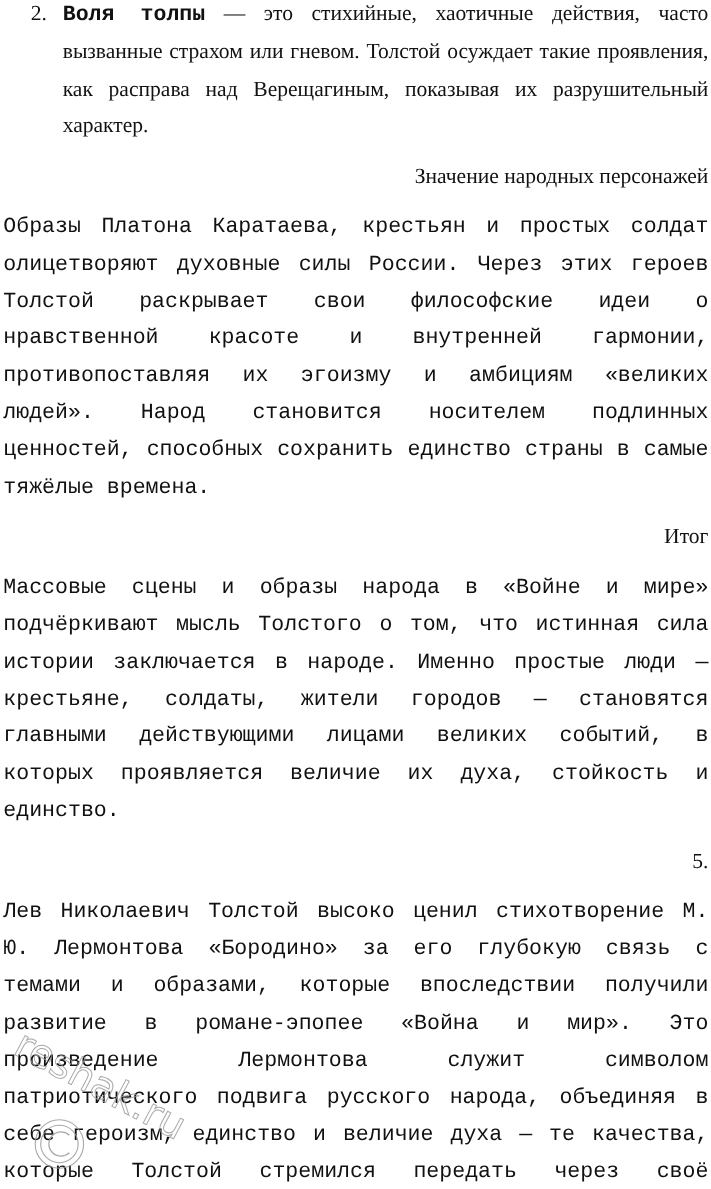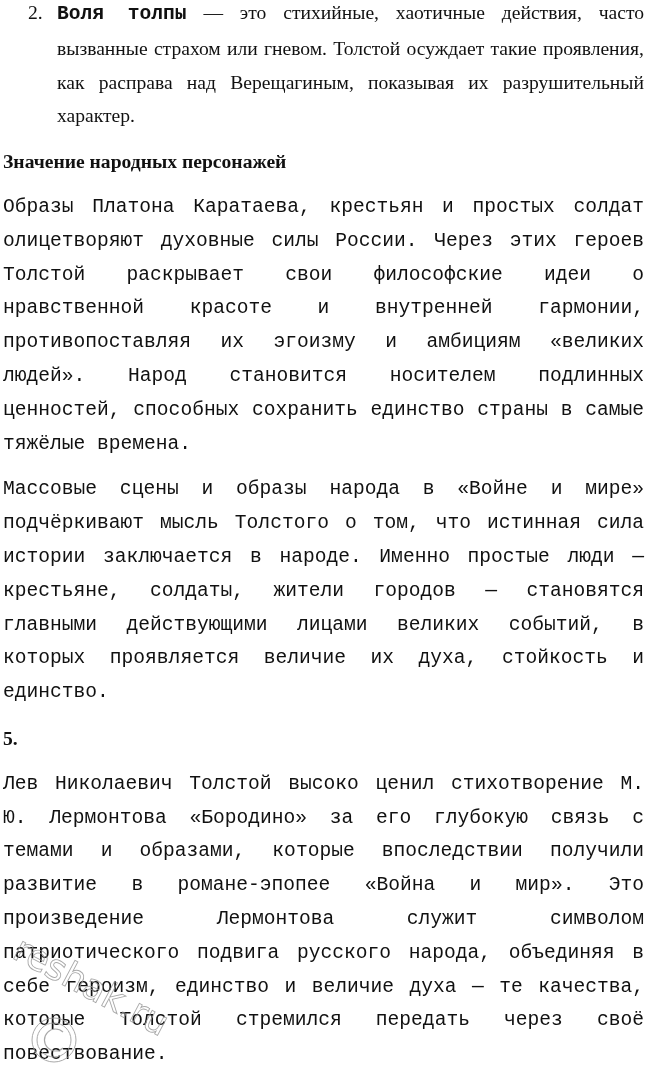--- a/index.html
+++ b/index.html
@@ -34,23 +34,24 @@
       padding-left: 54px;
       text-align: justify;
     }
     .list-num {
       position: absolute;
       left: 25px;
       top: 0;
     }
     .bold { font-weight: bold; font-family: Liberation Mono, monospace; }
     .heading {
-      font-weight: bold;
+      font-weight: normal;
       margin-top: 12px;
       margin-bottom: 12px;
+      text-align: right;
     }
     .para { margin-bottom: 12px; }
     .watermark {
       position: absolute;
       left: 2px;
       top: 940px;
       width: 170px;
       height: 141px;
       pointer-events: none;
     }
@@ -61,20 +62,21 @@
 <div class="page">
 
   <div class="list-item">
     <span class="list-num">2.</span>
     <span class="bold">Воля толпы</span><span> — это стихийные, хаотичные действия, часто вызванные страхом или гневом. Толстой осуждает такие проявления, как расправа над Верещагиным, показывая их разрушительный характер.</span>
   </div>
 
   <div class="heading">Значение народных персонажей</div>
   <p class="para">Образы Платона Каратаева, крестьян и простых солдат олицетворяют духовные силы России. Через этих героев Толстой раскрывает свои философские идеи о нравственной красоте и внутренней гармонии, противопоставляя их эгоизму и амбициям «великих людей». Народ становится носителем подлинных ценностей, способных сохранить единство страны в самые тяжёлые времена.</p>
 
+  <div class="heading">Итог</div>
   <p class="para">Массовые сцены и образы народа в «Войне и мире» подчёркивают мысль Толстого о том, что истинная сила истории заключается в народе. Именно простые люди — крестьяне, солдаты, жители городов — становятся главными действующими лицами великих событий, в которых проявляется величие их духа, стойкость и единство.</p>
 
   <div class="heading">5.</div>
   <p class="para">Лев Николаевич Толстой высоко ценил стихотворение М. Ю. Лермонтова «Бородино» за его глубокую связь с темами и образами, которые впоследствии получили развитие в романе-эпопее «Война и мир». Это произведение Лермонтова служит символом патриотического подвига русского народа, объединяя в себе героизм, единство и величие духа — те качества, которые Толстой стремился передать через своё повествование.</p>
 
 
 </div>
 
 <svg class="watermark" viewBox="0 0 170 141" xmlns="http://www.w3.org/2000/svg">
   <g fill="none" stroke="#9a9a9a" stroke-width="1" opacity="0.85">

